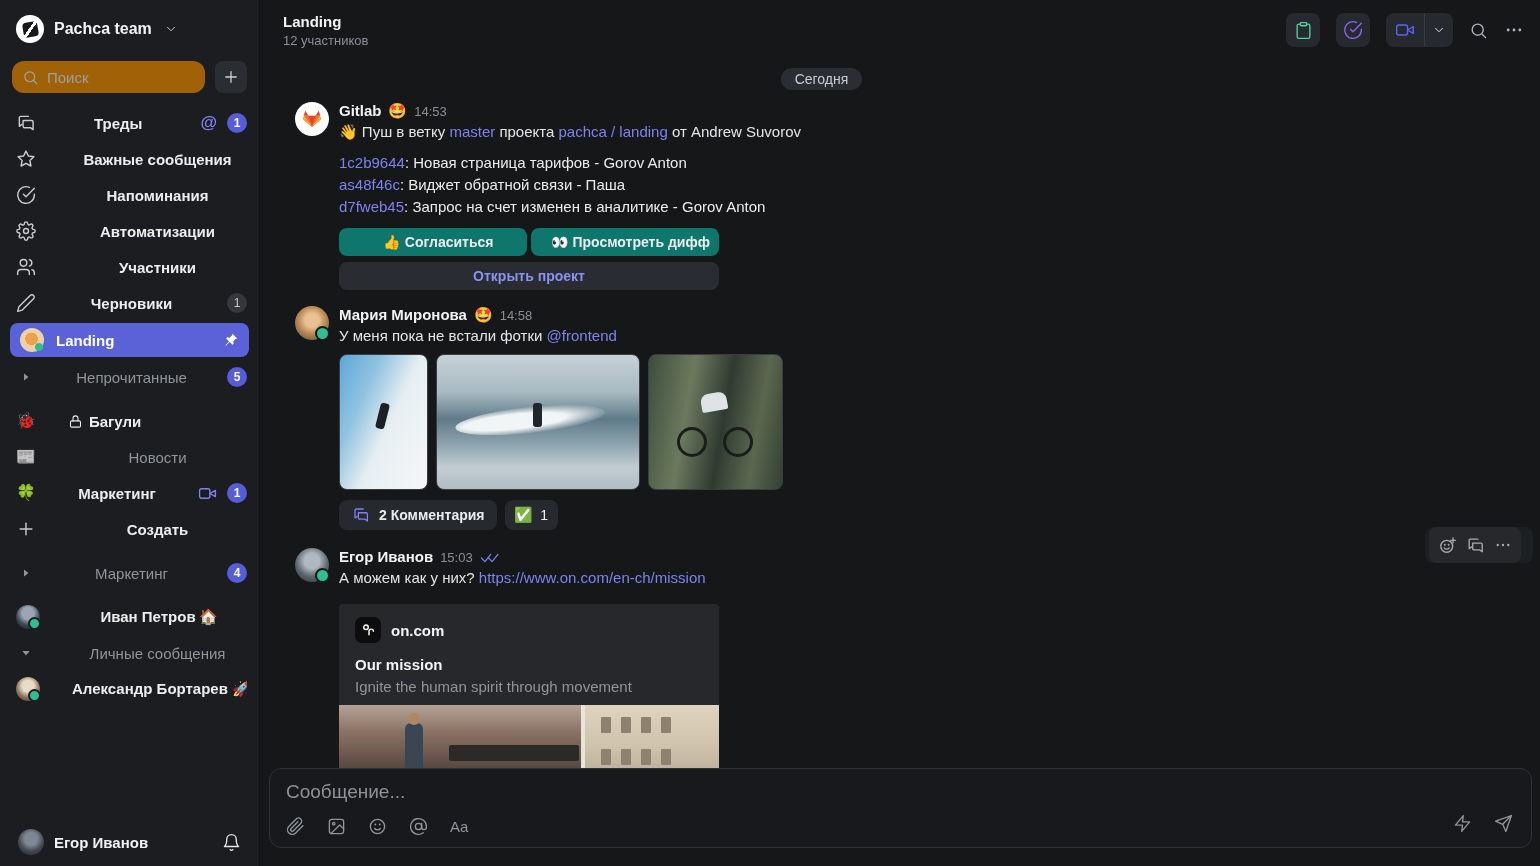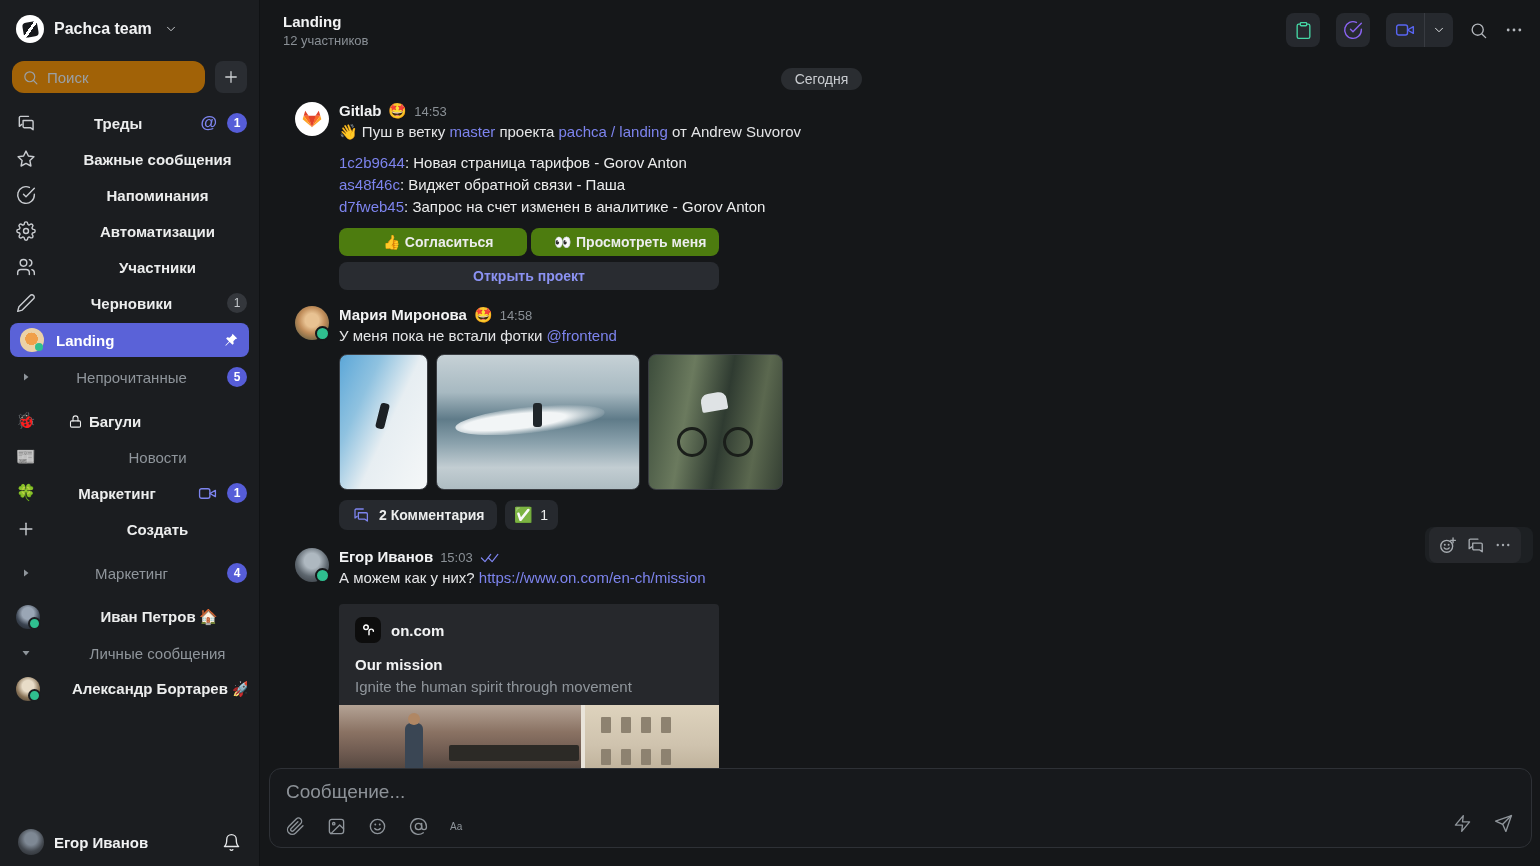--- a/index.html
+++ b/index.html
@@ -85,21 +85,21 @@
   .msg-head { display:flex; align-items:baseline; gap:7px; height:20px; }
   .msg-name { font-weight:700; color:#f2f3f4; }
   .msg-time { font-size:13px; color:#8a9096; }
   .msg-text { line-height:20px; color:#e4e5e7; }
   .lnk { color:#7d84ee; cursor:pointer; }
   .checks { color:#7d84ee; align-self:center; }
 
   .commits { margin-top:10px; line-height:22px; }
   .hash { color:#7d84ee; cursor:pointer; }
   .btn-row { display:flex; gap:4px; margin-top:10px; }
-  .gl-btn { width:188px; height:28px; background:#4d7c0f; border-radius:8px; display:flex; align-items:center; justify-content:center; font-weight:600; font-size:14px; color:#eceded; cursor:pointer;padding-left:11px; }
+  .gl-btn { width:188px; height:28px; background:#0f766e; border-radius:8px; display:flex; align-items:center; justify-content:center; font-weight:600; font-size:14px; color:#eceded; cursor:pointer;padding-left:11px; }
   .gl-open { width:380px; height:28px; margin-top:6px; background:#292c31; border-radius:8px; display:flex; align-items:center; justify-content:center; font-weight:600; font-size:14px; color:#8b92f2; cursor:pointer; }
 
   .photos { display:flex; gap:8px; margin-top:8px; }
   .photo { height:136px; border-radius:8px; border:1px solid #3a3d42; position:relative; overflow:hidden; cursor:pointer; }
   .photo-ski { width:89px; background:linear-gradient(115deg,#5ca7d8 0%,#8fc2e0 28%,#e7eef2 55%,#f5f7f8 100%); }
   .photo-ski .fig { position:absolute; left:38px; top:48px; width:9px; height:26px; background:#1c2125; border-radius:3px; transform:rotate(14deg); }
   .photo-surf { width:204px; background:linear-gradient(180deg,#c6d1d6 0%,#a7b9c1 28%,#5f7b89 48%,#8ba2ad 66%,#c2cdd2 84%,#aebcc2 100%); }
   .photo-surf .foam { position:absolute; left:18px; top:52px; width:150px; height:26px; background:radial-gradient(ellipse at 40% 50%,#f2f5f6 0 40%,rgba(242,245,246,0) 75%); border-radius:50%; transform:rotate(-6deg); }
   .photo-surf .fig { position:absolute; left:96px; top:48px; width:9px; height:24px; background:#20262a; border-radius:3px; }
   .photo-bike { width:135px; background:linear-gradient(100deg,#3d4d3c 0%,#6b7a5e 30%,#2f3b31 55%,#5b684f 78%,#343f33 100%); }
@@ -132,21 +132,21 @@
 
   .hover-strip { position:absolute; top:527px; left:1164px; width:108px; height:36px; background:#1d2023; border-radius:8px; }
   .hover-toolbar { position:absolute; top:527px; left:1168px; width:92px; height:36px; background:#26282c; border-radius:8px; display:flex; align-items:center; justify-content:space-evenly; color:#a6abb0; }
   .hover-toolbar > span { cursor:pointer; display:flex; }
 
   .composer { position:absolute; left:8px; right:8px; bottom:18px; height:80px; background:#17191c; border:1px solid #2e3136; border-radius:12px; padding:12px 16px 10px; }
   .composer input { width:100%; background:transparent; border:none; outline:none; color:#d6d8da; font-size:19px; font-family:inherit; }
   .composer input::placeholder { color:#8d9298; }
   .comp-icons { display:flex; align-items:center; gap:22px; margin-top:14px; color:#8f959b; }
   .comp-icons > span { cursor:pointer; display:flex; }
-  .comp-aa { font-size:10px; color:#8f959b; }
+  .comp-aa { font-size:15px; color:#8f959b; }
   .comp-right { position:absolute; right:18px; bottom:14px; display:flex; gap:22px; color:#8f959b; }
   .comp-right > span { cursor:pointer; display:flex; }
 </style>
 </head>
 <body>
 
 <div class="sidebar">
 
   <div class="ws-row">
     <div class="pachca-logo">
@@ -439,21 +439,21 @@
         <div class="msg-text">
           <span>👋 Пуш в ветку </span><span class="lnk">master</span><span> проекта </span><span class="lnk">pachca / landing</span><span> от Andrew Suvorov</span>
         </div>
         <div class="commits">
           <div><span class="hash">1c2b9644</span><span>: Новая страница тарифов - Gorov Anton</span></div>
           <div><span class="hash">as48f46c</span><span>: Виджет обратной связи - Паша</span></div>
           <div><span class="hash">d7fweb45</span><span>: Запрос на счет изменен в аналитике - Gorov Anton</span></div>
         </div>
         <div class="btn-row">
           <div class="gl-btn">👍 Согласиться</div>
-          <div class="gl-btn">👀 Просмотреть меня</div>
+          <div class="gl-btn">👀 Просмотреть дифф</div>
         </div>
         <div class="gl-open">Открыть проект</div>
       </div>
     </div>
 
     <div class="msg" style="margin-top:16px;">
       <div class="msg-av av-maria online"></div>
       <div class="msg-body">
         <div class="msg-head">
           <span class="msg-name">Мария Миронова</span>

